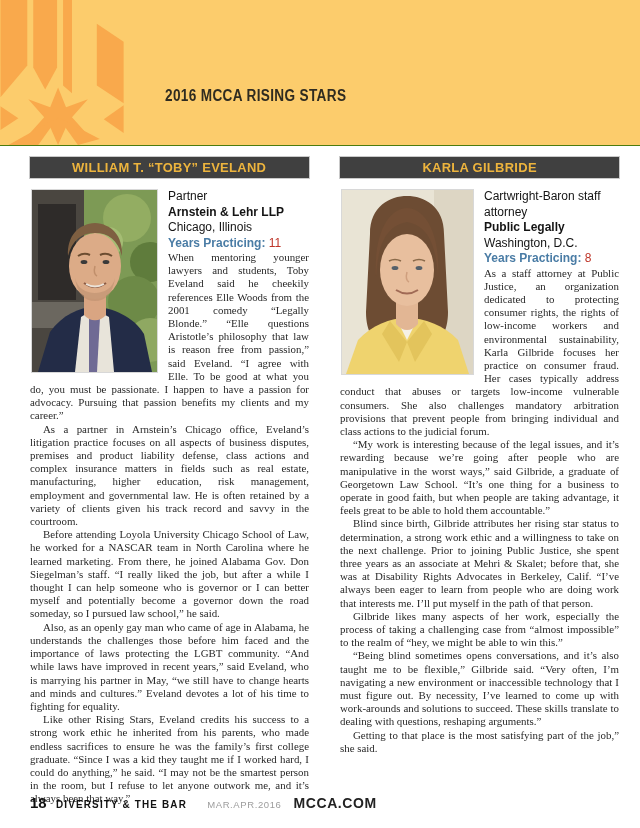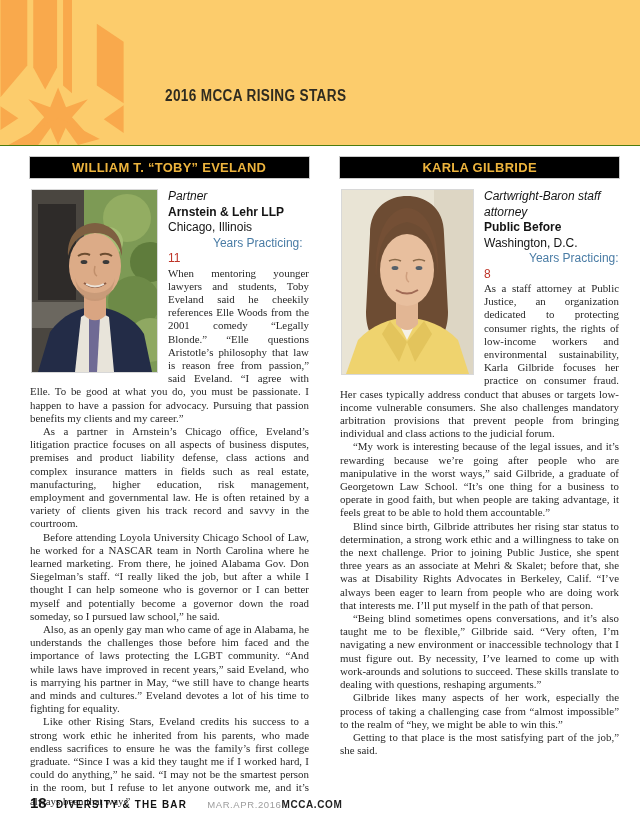--- a/index.html
+++ b/index.html
@@ -12,46 +12,46 @@
   .banner svg{position:absolute;left:0;top:0;}
   .banner-title{position:absolute;left:165px;top:87px;
           font-size:16px;font-weight:bold;color:#2F2B20;letter-spacing:.4px;
           transform:scaleX(.85);transform-origin:left center;white-space:nowrap;}
 
   
   .column{position:absolute;top:157px;width:279px;}
   .column.left{left:30px;}
   .column.right{left:340px;}
 
-  .name-bar{height:21px;background:#000000;outline:1px solid #c9c9c9;
+  .name-bar{height:21px;background:#404040;outline:1px solid #c9c9c9;
             display:flex;align-items:center;justify-content:center;}
   .name-bar span{color:#EDB43D;font-weight:bold;font-size:13.5px;letter-spacing:.3px;
             transform:scaleX(.96);white-space:nowrap;}
 
   .profile-body{margin-top:11px;overflow:visible;}
   .photo{float:left;margin:1px 11px 6px 2px;outline:1px solid #d8d8d8;line-height:0;}
 
   .meta{font-size:12px;line-height:15.5px;color:#141414;}
-  .meta .role{font-style:italic;}
+  .meta .role{}
   .meta .org{font-weight:bold;}
-  .meta .years-label{font-weight:normal;color:var(--label-blue,#4A7CA5);margin-left:45px;}
+  .meta .years-label{font-weight:bold;color:var(--label-blue,#4A7CA5);}
   .meta .years-num{font-weight:normal;color:var(--number-red,#BE3428);}
 
   .body-text p{font-family:"Liberation Serif",serif;font-size:10.9px;line-height:13.2px;
                color:#282828;text-align:justify;margin:0;}
   .body-text p.indent{text-indent:13px;}
 
   
   .footer{position:absolute;left:30px;top:794px;display:flex;align-items:baseline;
           white-space:nowrap;}
   .footer .pagenum{font-size:15px;font-weight:bold;color:#111;}
   .footer .pub{font-size:11px;font-weight:bold;color:#111;letter-spacing:1.3px;
           margin-left:9px;transform:scaleX(.9);transform-origin:left center;}
   .footer .issue{font-size:9.5px;color:#9d9d9d;letter-spacing:.6px;margin-left:6px;}
-  .footer .site{font-size:10px;font-weight:bold;color:#222;letter-spacing:.6px;}
+  .footer .site{font-size:14px;font-weight:bold;color:#222;letter-spacing:.6px;margin-left:12px;}
 </style>
 </head>
 <body>
 
 <div class="page">
 
   <header class="banner">
     <svg width="140" height="145" viewBox="0 0 140 146" aria-hidden="true">
       <g fill="#F9A94C">
         <polygon points="0,0 27,0 27,66 0,98"></polygon>
@@ -136,30 +136,30 @@
           <ellipse cx="53" cy="78" rx="3.4" ry="2.1" fill="#55606a"></ellipse>
           <ellipse cx="77" cy="78" rx="3.4" ry="2.1" fill="#55606a"></ellipse>
           <path d="M47,71 q6,-3 12,0" stroke="#8a6a4a" stroke-width="1.6" fill="none"></path>
           <path d="M71,71 q6,-3 12,0" stroke="#8a6a4a" stroke-width="1.6" fill="none"></path>
           <path d="M65,82 q-2,8 2,10" stroke="#cf9f7e" stroke-width="1.5" fill="none"></path>
           <path d="M54,100 Q65,107 76,100" stroke="#a06a55" stroke-width="2" fill="none"></path>
         </svg>
       </div>
       <div class="meta">
         <div class="role">Cartwright-Baron staff attorney</div>
-        <div class="org">Public Before</div>
+        <div class="org">Public Legally</div>
         <div class="loc">Washington, D.C.</div>
         <div class="years"><span class="years-label">Years Practicing:</span> <span class="years-num">8</span></div>
       </div>
       <div class="body-text">
         <p>As a staff attorney at Public Justice, an organization dedicated to protecting consumer rights, the rights of low-income workers and environmental sustainability, Karla Gilbride focuses her practice on consumer fraud. Her cases typically address conduct that abuses or targets low-income vulnerable consumers. She also challenges mandatory arbitration provisions that prevent people from bringing individual and class actions to the judicial forum.</p>
         <p class="indent">“My work is interesting because of the legal issues, and it’s rewarding because we’re going after people who are manipulative in the worst ways,” said Gilbride, a graduate of Georgetown Law School. “It’s one thing for a business to operate in good faith, but when people are taking advantage, it feels great to be able to hold them accountable.”</p>
         <p class="indent">Blind since birth, Gilbride attributes her rising star status to determination, a strong work ethic and a willingness to take on the next challenge. Prior to joining Public Justice, she spent three years as an associate at Mehri &amp; Skalet; before that, she was at Disability Rights Advocates in Berkeley, Calif. “I’ve always been eager to learn from people who are doing work that interests me. I’ll put myself in the path of that person.</p>
+        <p class="indent">Gilbride likes many aspects of her work, especially the process of taking a challenging case from “almost impossible” to the realm of “hey, we might be able to win this.”</p>
         <p class="indent">“Being blind sometimes opens conversations, and it’s also taught me to be flexible,” Gilbride said. “Very often, I’m navigating a new environment or inaccessible technology that I must figure out. By necessity, I’ve learned to come up with work-arounds and solutions to succeed. These skills translate to dealing with questions, reshaping arguments.”</p>
-        <p class="indent">Gilbride likes many aspects of her work, especially the process of taking a challenging case from “almost impossible” to the realm of “hey, we might be able to win this.”</p>
         <p class="indent">Getting to that place is the most satisfying part of the job,” she said.</p>
       </div>
     </div>
   </section>
 
   <footer class="footer">
     <span class="pagenum">18</span>
     <span class="pub">DIVERSITY &amp; THE BAR</span>
     <span class="issue">MAR.APR.2016</span>
     <span class="site">MCCA.COM</span>

